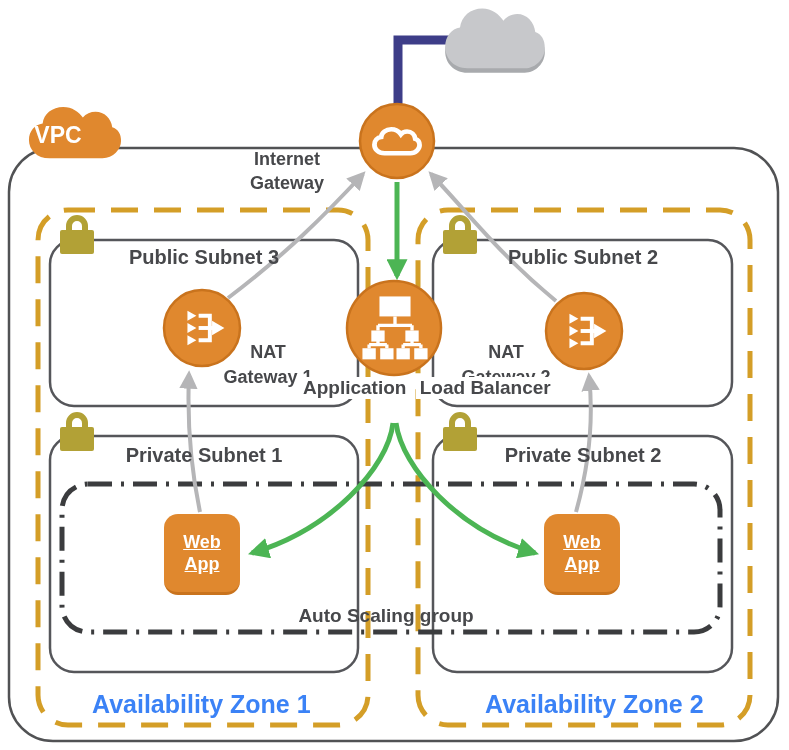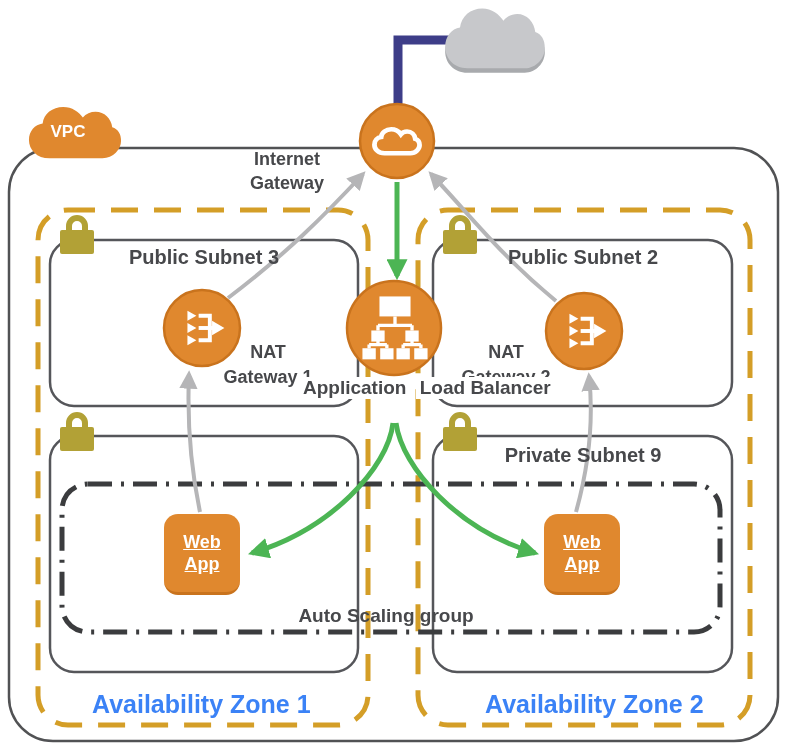--- a/index.html
+++ b/index.html
@@ -7,21 +7,21 @@
     position:relative; width:789px; height:750px; background:#ffffff;
     font-family:"Liberation Sans", sans-serif; overflow:hidden;
   }
   .stage svg.layer { position:absolute; left:0; top:0; }
   .lbl {
     position:absolute; font-weight:bold; color:#47484b;
     text-align:center; white-space:nowrap; pointer-events:none;
   }
   .lbl span { display:block; }
   .lbl-igw   { left:222px; top:99px;  width:130px; font-size:18px; line-height:24px;margin-top:48px; }
-  .lbl-vpc   { left:42px;  top:122px; width:52px;  font-size:17px; color:#ffffff; }
+  .lbl-vpc   { left:32px;  top:122px; width:52px;  font-size:23px; color:#ffffff; }
   .lbl-title { font-size:20px; }
   .lbl-pub1  { left:54px;  top:246px; width:300px; }
   .lbl-pub2  { left:436px; top:246px; width:294px; }
   .lbl-priv1 { left:54px;  top:444px; width:300px; }
   .lbl-priv2 { left:436px; top:444px; width:294px; }
   .lbl-nat   { font-size:18px; line-height:25px; }
   .lbl-nat1  { left:198px; top:340px; width:140px; }
   .lbl-nat2  { left:436px; top:340px; width:140px; }
   .lbl-alb   { left:299px; top:377px; width:190px; font-size:19px; line-height:22px; }
   .lbl-alb span { background:#ffffff; display:inline-block; padding:0 4px; }
@@ -134,21 +134,22 @@
 
   <div class="lbl lbl-igw">
     <span>Internet</span>
     <span>Gateway</span>
   </div>
 
   <div class="lbl lbl-vpc">VPC</div>
 
   <div class="lbl lbl-title lbl-pub1">Public Subnet 3</div>
   <div class="lbl lbl-title lbl-pub2">Public Subnet 2</div>
-  <div class="lbl lbl-title lbl-priv2">Private Subnet 9</div>
+  <div class="lbl lbl-title lbl-priv1">Private Subnet 1</div>
+  <div class="lbl lbl-title lbl-priv2">Private Subnet 2</div>
 
   <div class="lbl lbl-nat lbl-nat1">
     <span>NAT</span>
     <span>Gateway 1</span>
   </div>
   <div class="lbl lbl-nat lbl-nat2">
     <span>NAT</span>
     <span>Gateway 2</span>
   </div>
 

